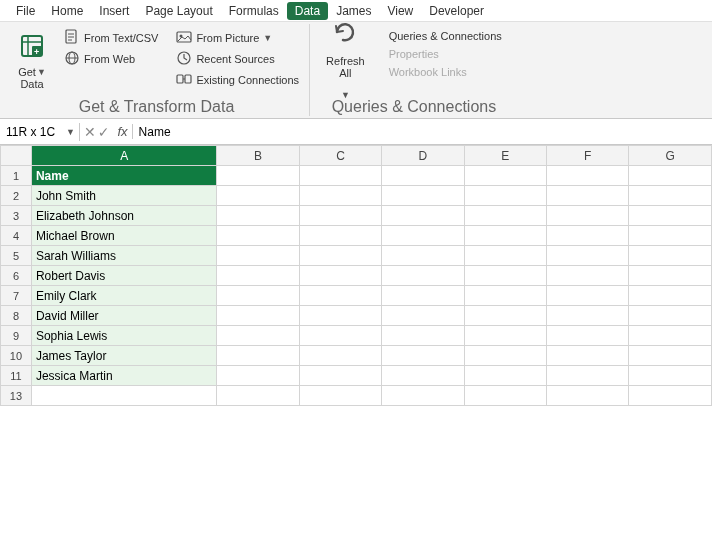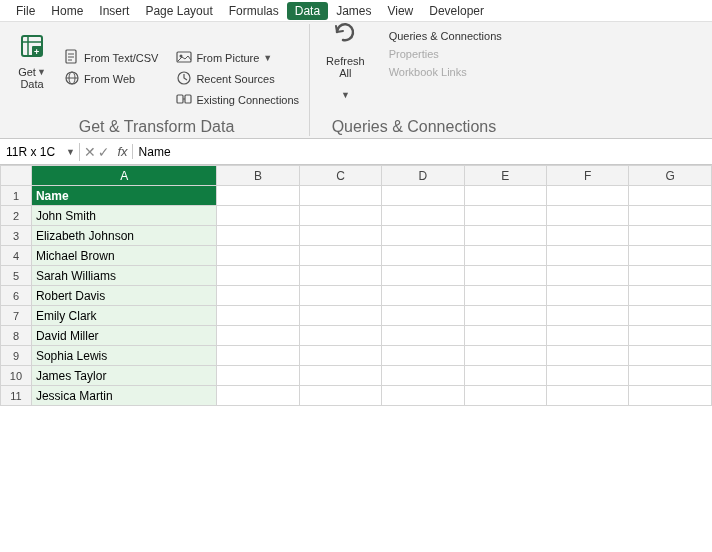--- a/index.html
+++ b/index.html
@@ -63,21 +63,20 @@
       border: none;
       height: 20px;
     }
     .ribbon-btn-small .small-icon { font-size: 14px; }
 
     .ribbon-col {
       display: flex;
       flex-direction: column;
       gap: 1px;
       justify-content: center;
-      margin-top: 20px;
     }
 
     .get-data-btn {
       display: flex;
       flex-direction: column;
       align-items: center;
       cursor: pointer;
       padding: 4px 4px;
       border-radius: 3px;
       font-size: 11px;
@@ -507,15 +506,25 @@
         <tr>
           <td class="row-num">11</td>
           <td class="cell data-cell-green">Jessica Martin</td>
           <td class="cell"></td>
           <td class="cell"></td>
           <td class="cell"></td>
           <td class="cell"></td>
           <td class="cell"></td>
           <td class="cell"></td>
         </tr>
+        <tr>
+          <td class="row-num">13</td>
+          <td class="cell"></td>
+          <td class="cell"></td>
+          <td class="cell"></td>
+          <td class="cell"></td>
+          <td class="cell"></td>
+          <td class="cell"></td>
+          <td class="cell"></td>
+        </tr>
       </tbody>
   </table>
 </div>
 
 </body></html>

